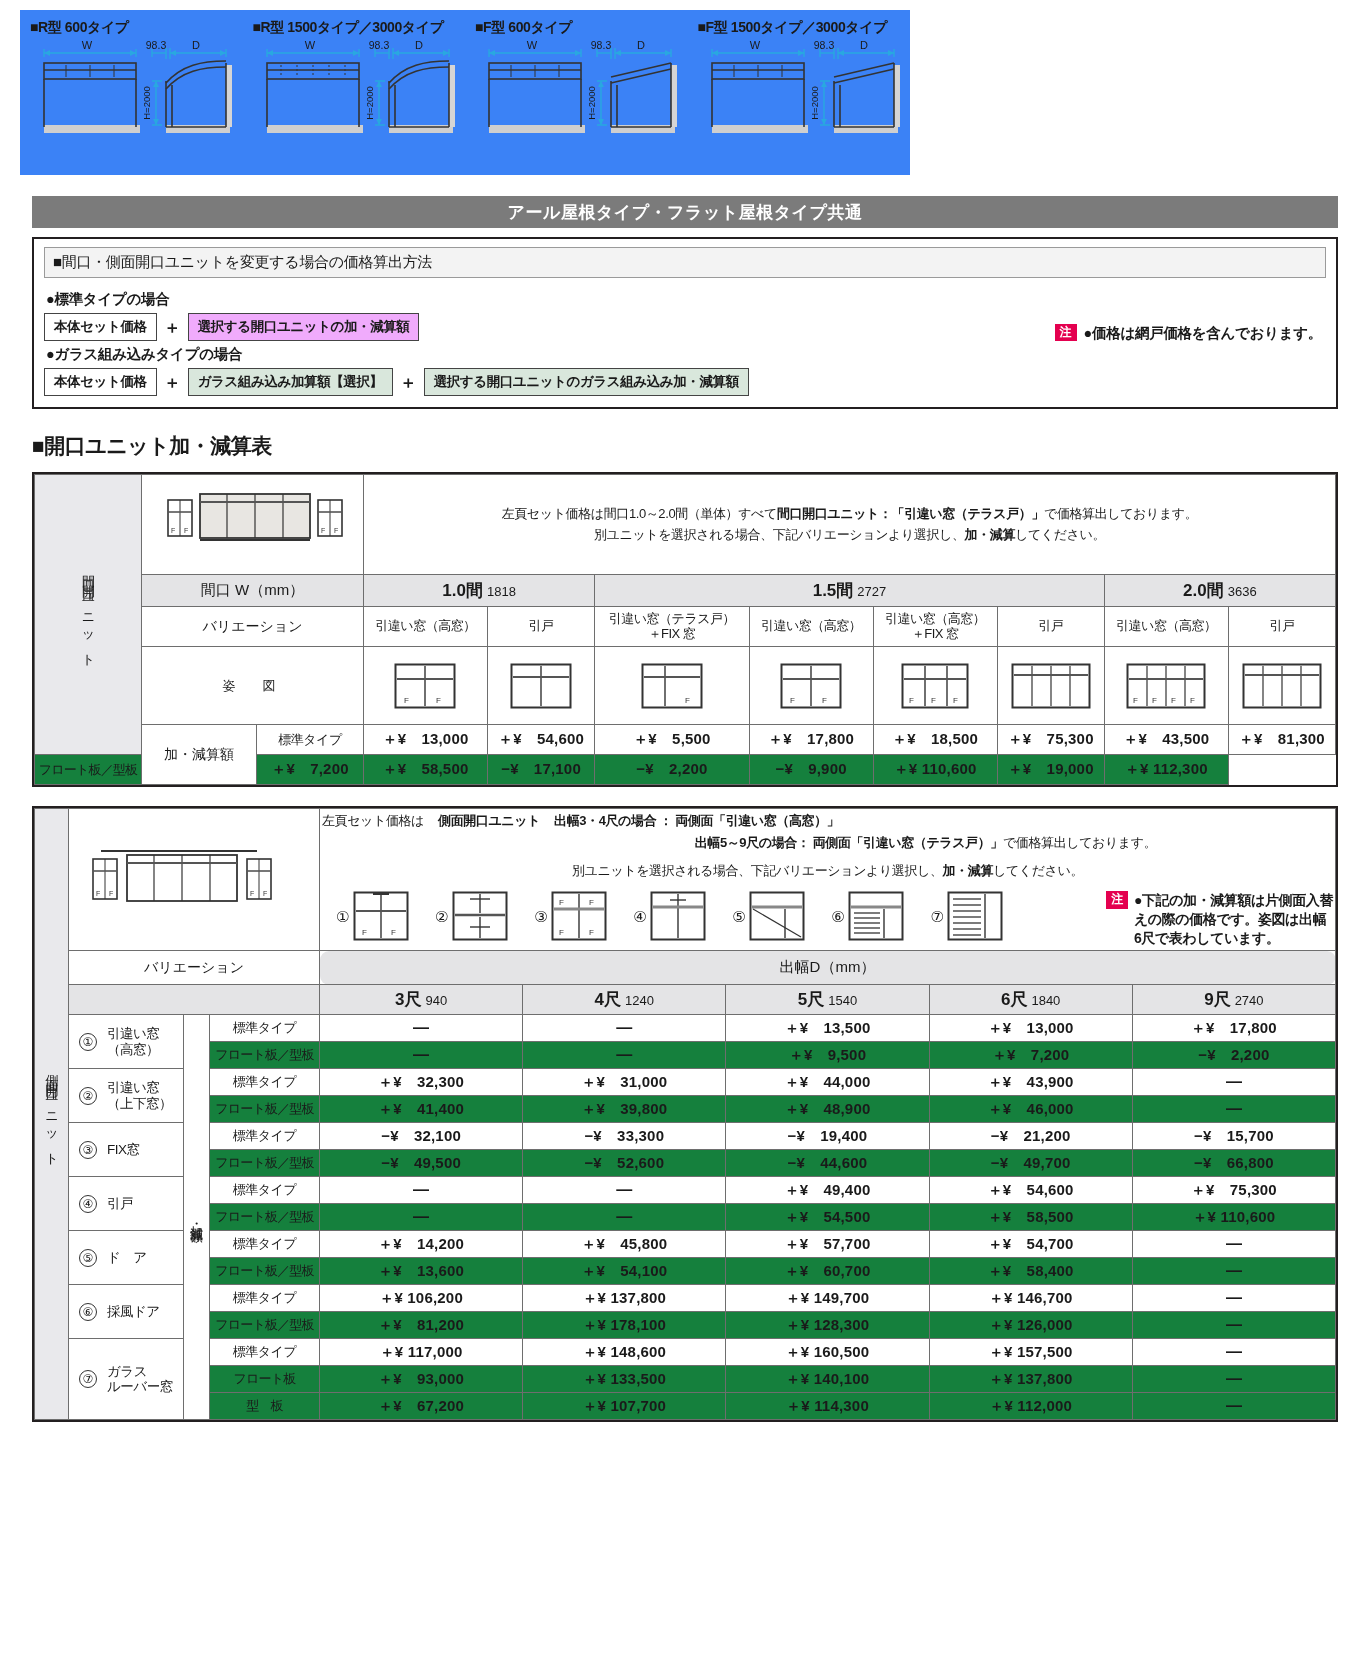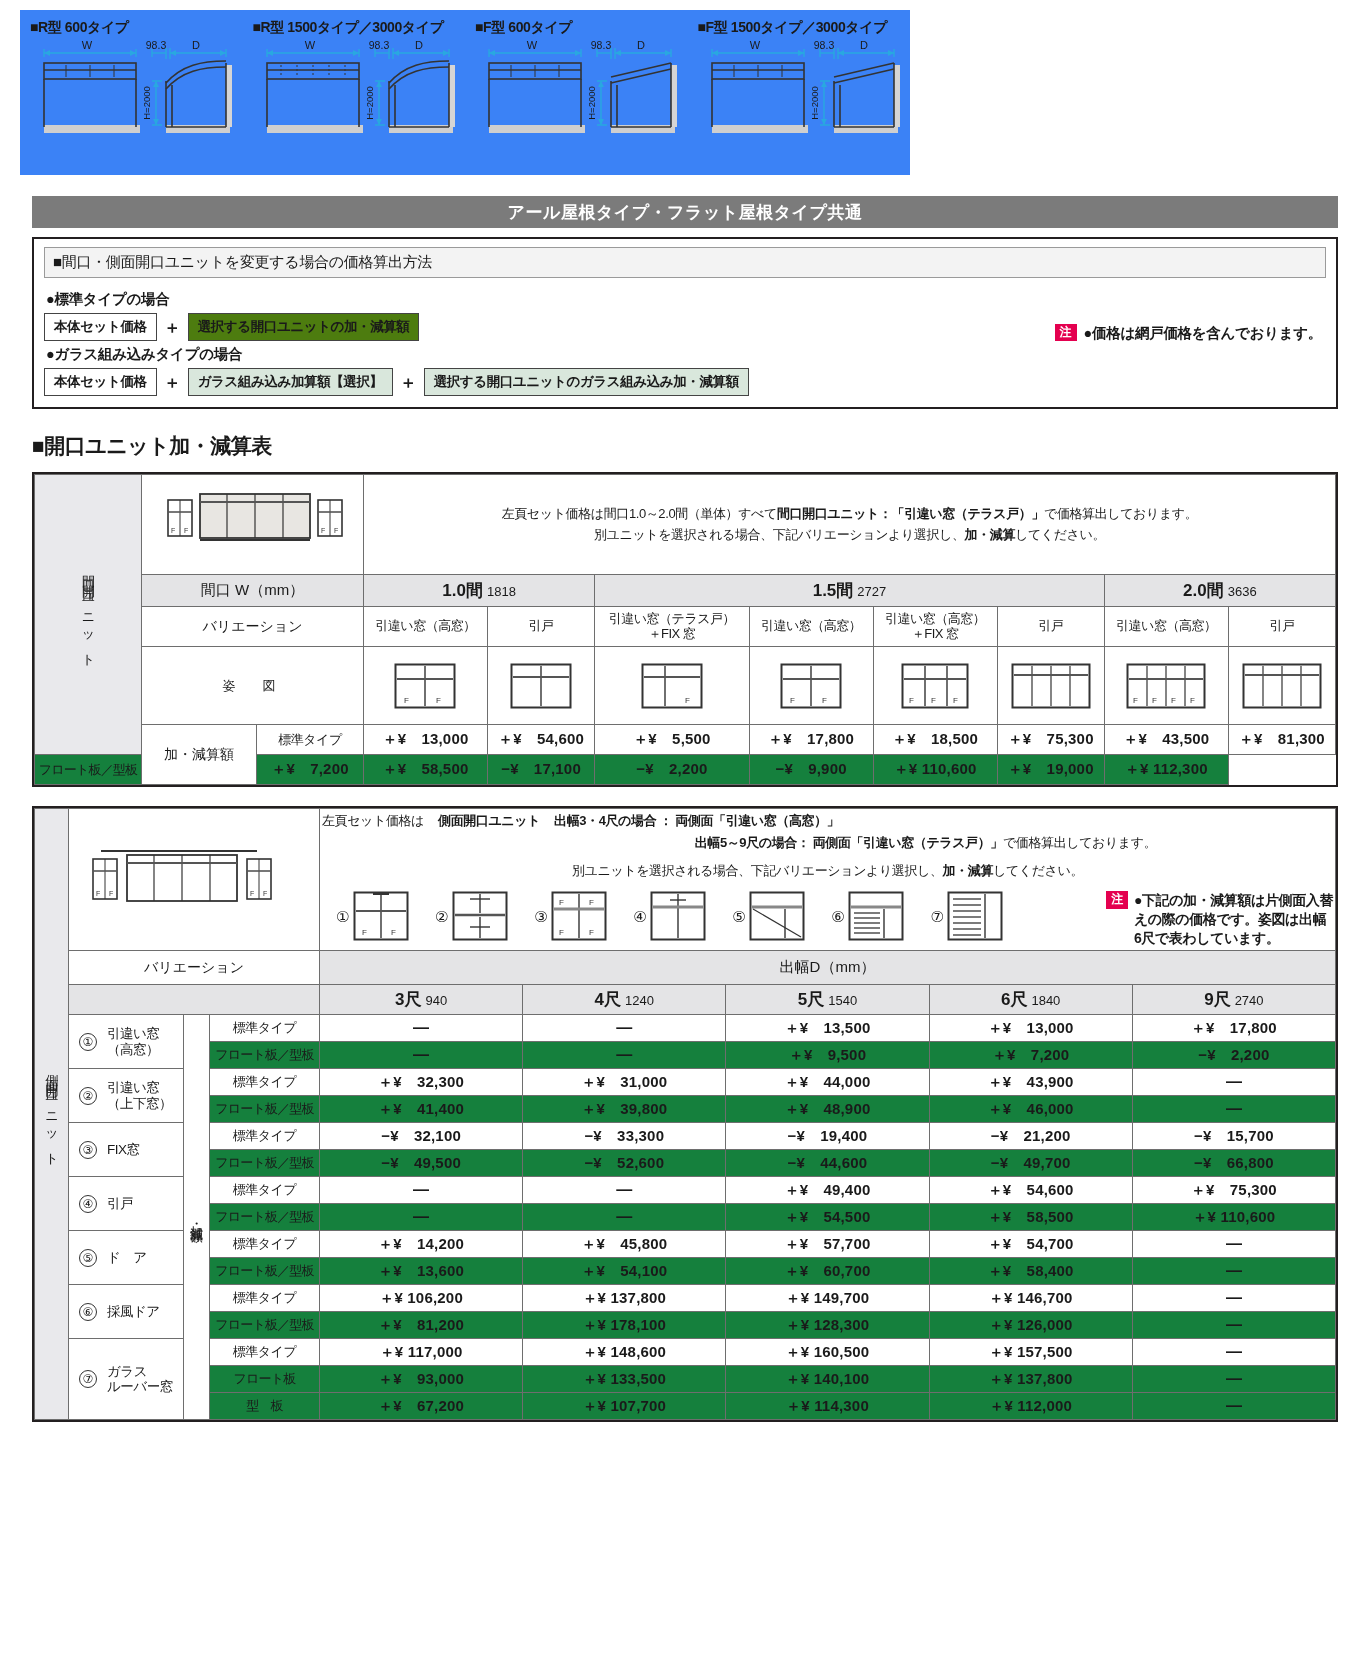--- a/index.html
+++ b/index.html
@@ -47,21 +47,21 @@
     letter-spacing: -0.3px;
   }
   .method-body { position: relative; padding-top: 9px; }
   .bullet-line { font-size: 14.5px; font-weight: bold; margin: 3px 0 4px 2px; letter-spacing: -0.3px; }
   .formula { display: flex; align-items: center; gap: 7px; margin-bottom: 4px; }
   .fbox {
     border: 1px solid #444; padding: 4px 9px;
     font-size: 13.5px; font-weight: bold; letter-spacing: -0.4px;
     background: #ffffff; white-space: nowrap;
   }
-  .fbox.grey { background: #4d7c0f; }
+  .fbox.grey { background: #f0abfc; }
   .fbox.green { background: #d9e7dc; }
   .plus { font-size: 17px; font-weight: bold; }
   .note-right {
     position: absolute; right: 4px; top: 46px;
     display: flex; align-items: flex-start; gap: 7px;
   }
   .note-badge {
     background: #e4004f; color: #fff; font-size: 12px; font-weight: bold;
     padding: 2px 5px; line-height: 1.1;
   }
@@ -686,21 +686,21 @@
                   <div class="note2">
                     <span class="note-badge">注</span>
                     <span class="note2-text">●下記の加・減算額は片側面入替<br>えの際の価格です。姿図は出幅<br>6尺で表わしています。</span>
                   </div>
                 </div>
               </div>
             </td>
           </tr>
           <tr>
             <td colspan="3" style="font-size:14px;height:34px;">バリエーション</td>
-            <td colspan="5" class="hdr-grey" style="font-size:15px;">出幅D（mm）</td>
+            <td colspan="5" class="hdr-grey" style="font-size:15px;border-radius:9px;">出幅D（mm）</td>
           </tr>
           <tr>
             <td colspan="3" class="hdr-grey" style="height:30px;border-left:1px solid #6e6e6e;">&nbsp;</td>
             <td class="hdr-grey"><span class="big-w">3尺<span class="mm">940</span></span></td>
             <td class="hdr-grey"><span class="big-w">4尺<span class="mm">1240</span></span></td>
             <td class="hdr-grey"><span class="big-w">5尺<span class="mm">1540</span></span></td>
             <td class="hdr-grey"><span class="big-w">6尺<span class="mm">1840</span></span></td>
             <td class="hdr-grey"><span class="big-w">9尺<span class="mm">2740</span></span></td>
           </tr>
           <tr>

